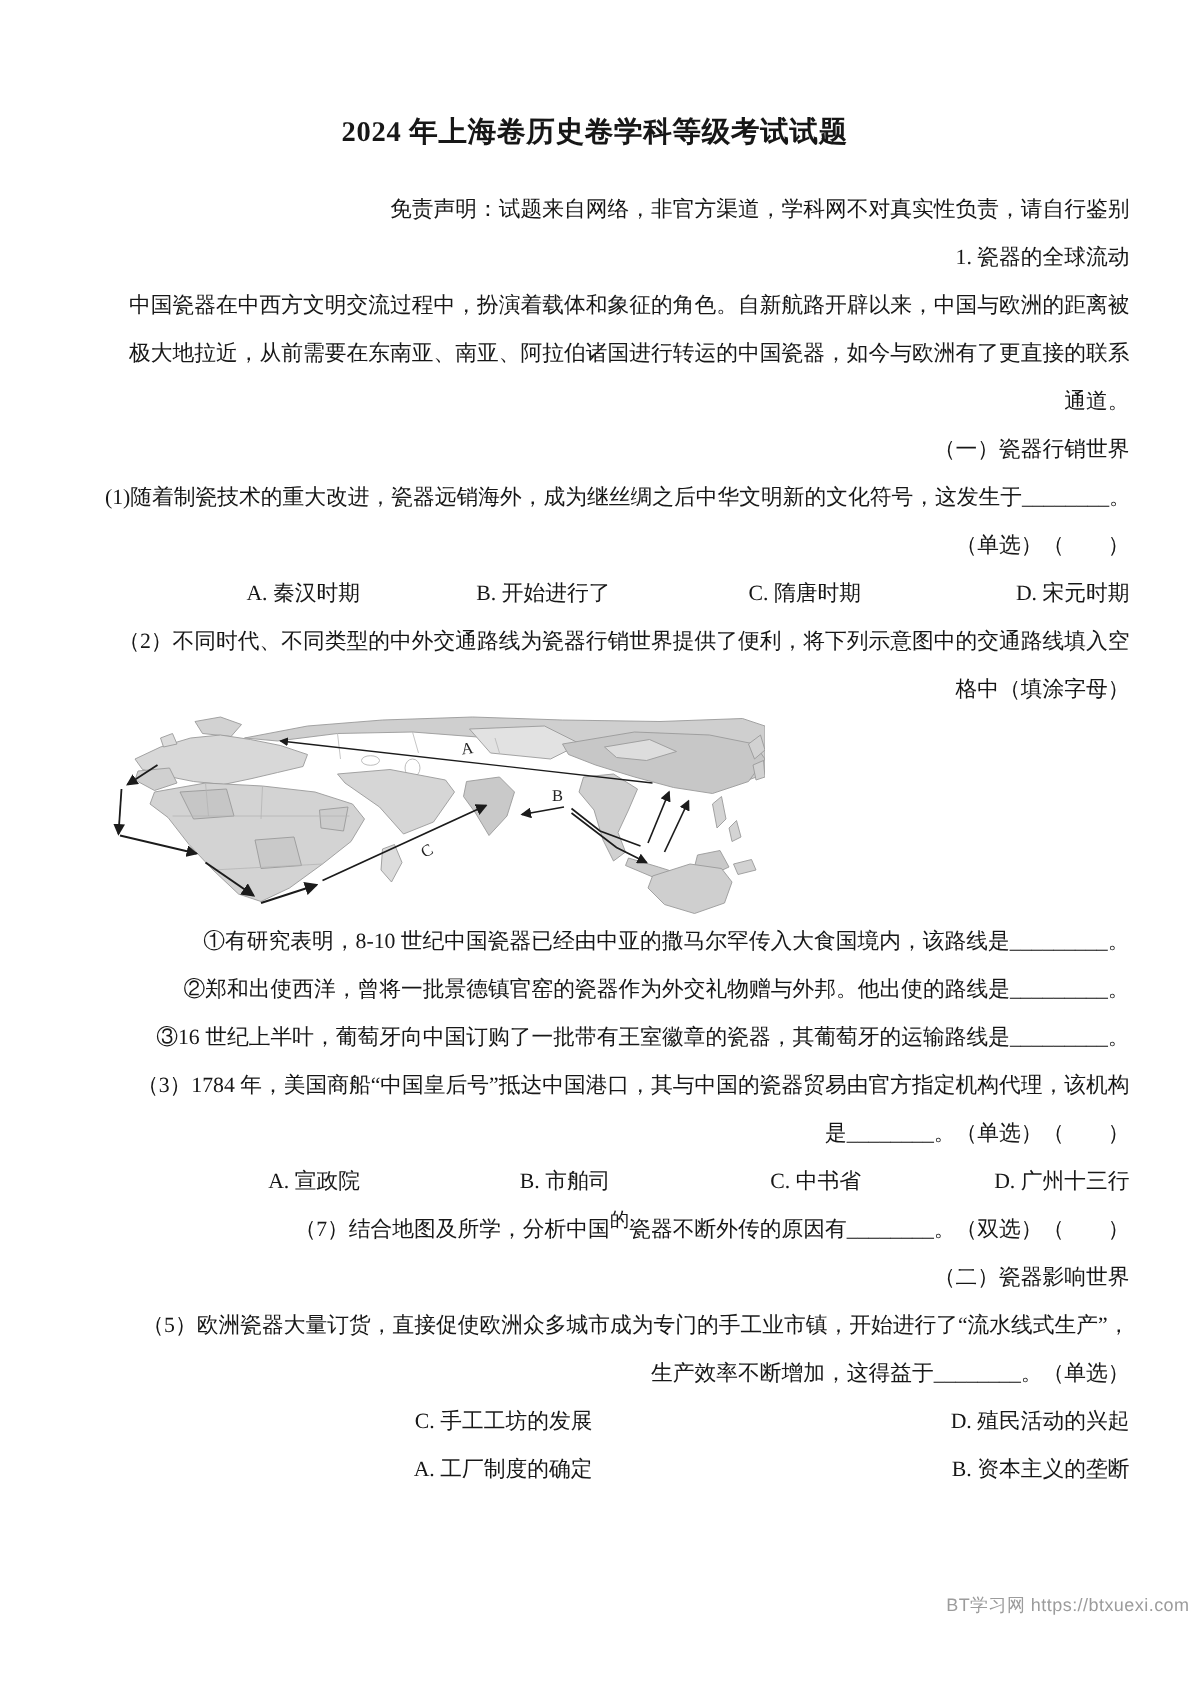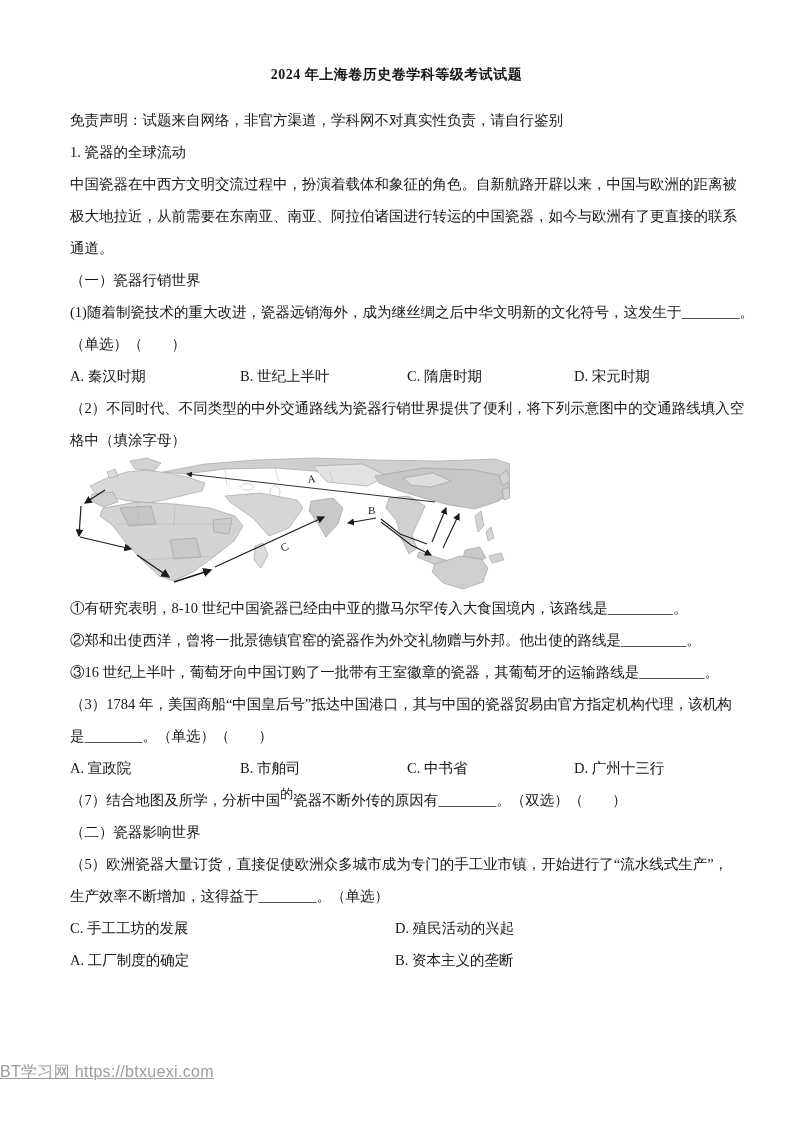--- a/index.html
+++ b/index.html
@@ -1,29 +1,29 @@
 <!DOCTYPE html>
 <html><head>
 <meta charset="utf-8">
 <style>
   html,body{margin:0;padding:0;background:#ffffff;}
   .page{position:relative;width:793px;height:1122px;background:#ffffff;
         font-family:"Liberation Serif","DejaVu Serif",serif;color:#171717;overflow:hidden;}
-  .title{margin:2px;padding-top:54px;height:38px;line-height:38px;text-align:center;
-         font-size:14px;font-weight:700;letter-spacing:.5px;}
+  .title{margin:16px;padding-top:54px;height:38px;line-height:38px;text-align:center;
+         font-size:19px;font-weight:700;letter-spacing:.5px;}
   .content{margin:10px 40px 0 70px;font-size:14.5px;}
-  .ln{height:32px;line-height:32px;white-space:nowrap;}
+  .ln{height:32px;line-height:32px;white-space:nowrap;text-align:right;}
   .opts4{display:grid;grid-template-columns:170px 167px 167px 1fr;}
   .opts2{display:grid;grid-template-columns:325px 1fr;}
   .map-wrap{height:136px;margin-left:5px;}
   .map-wrap svg{display:block;}
   .sup{position:relative;top:-7px;font-size:13px;}
-  .footer{position:absolute;top:1062px;left:0;width:100%;text-align:left;
-          font-family:"Liberation Sans","DejaVu Sans",sans-serif;font-size:16px;
-          color:#9c9c9c;letter-spacing:.3px;text-decoration:underline;}
+  .footer{position:absolute;top:1062px;left:0;width:100%;text-align:right;
+          font-family:"Liberation Sans","DejaVu Sans",sans-serif;font-size:12px;
+          color:#9c9c9c;letter-spacing:.3px;}
 </style>
 </head>
 <body>
 
 <div class="page">
 
   <h1 class="title">2024 年上海卷历史卷学科等级考试试题</h1>
 
   <div class="content">
 
@@ -34,21 +34,21 @@
     <div class="ln">中国瓷器在中西方文明交流过程中，扮演着载体和象征的角色。自新航路开辟以来，中国与欧洲的距离被</div>
     <div class="ln">极大地拉近，从前需要在东南亚、南亚、阿拉伯诸国进行转运的中国瓷器，如今与欧洲有了更直接的联系</div>
     <div class="ln">通道。</div>
 
     <div class="ln">（一）瓷器行销世界</div>
 
     <div class="ln">(1)随着制瓷技术的重大改进，瓷器远销海外，成为继丝绸之后中华文明新的文化符号，这发生于________。</div>
     <div class="ln">（单选）（　　）</div>
     <div class="ln opts4">
       <span>A. 秦汉时期</span>
-      <span>B. 世纪上半叶</span>
+      <span>B. 开始进行了</span>
       <span>C. 隋唐时期</span>
       <span>D. 宋元时期</span>
     </div>
 
     <div class="ln">（2）不同时代、不同类型的中外交通路线为瓷器行销世界提供了便利，将下列示意图中的交通路线填入空</div>
     <div class="ln">格中（填涂字母）</div>
 
     <div class="map-wrap">
       <svg width="435" height="136" viewBox="0 0 435 136">
         <defs>

